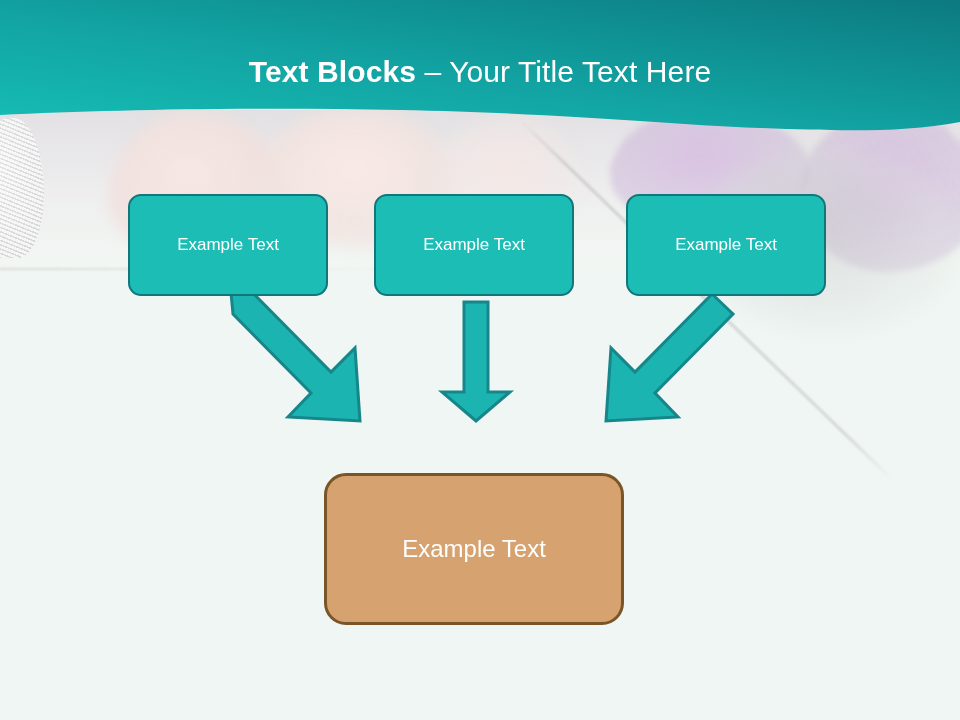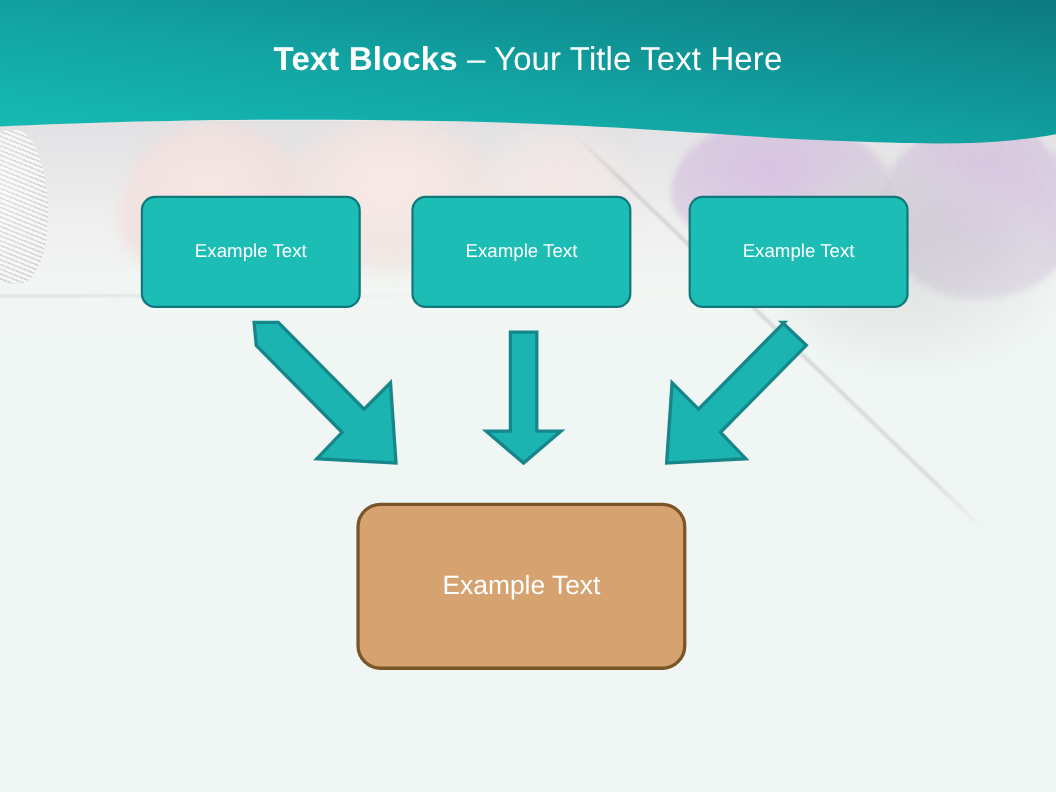--- a/index.html
+++ b/index.html
@@ -148,41 +148,42 @@
   .header-banner {
     position: absolute;
     left: 0; top: 0;
     width: 960px;
     height: 140px;
   }
   .header-banner svg { display: block; }
 
   .header-title {
     position: absolute;
-    left: 0; top: 38px;
+    left: 0; top: 55px;
     width: 960px;
     text-align: center;
     color: #FFFFFF;
     font-size: 30px;
     font-weight: normal;
     letter-spacing: 0.1px;
     line-height: 34px;
     white-space: nowrap;
   }
   .header-title .title-strong { font-weight: bold; }
 
   
   .node {
     position: absolute;
     box-sizing: border-box;
     display: flex;
     align-items: center;
     justify-content: center;
     color: #FFFFFF;
     text-align: center;
+    margin-top: 16px;
   }
   .node-top {
     width: 200px;
     height: 102px;
     top: 178px;
     background: #1CBDB5;
     border: 2px solid #11777B;
     border-radius: 13px;
     font-size: 17px;
   }

